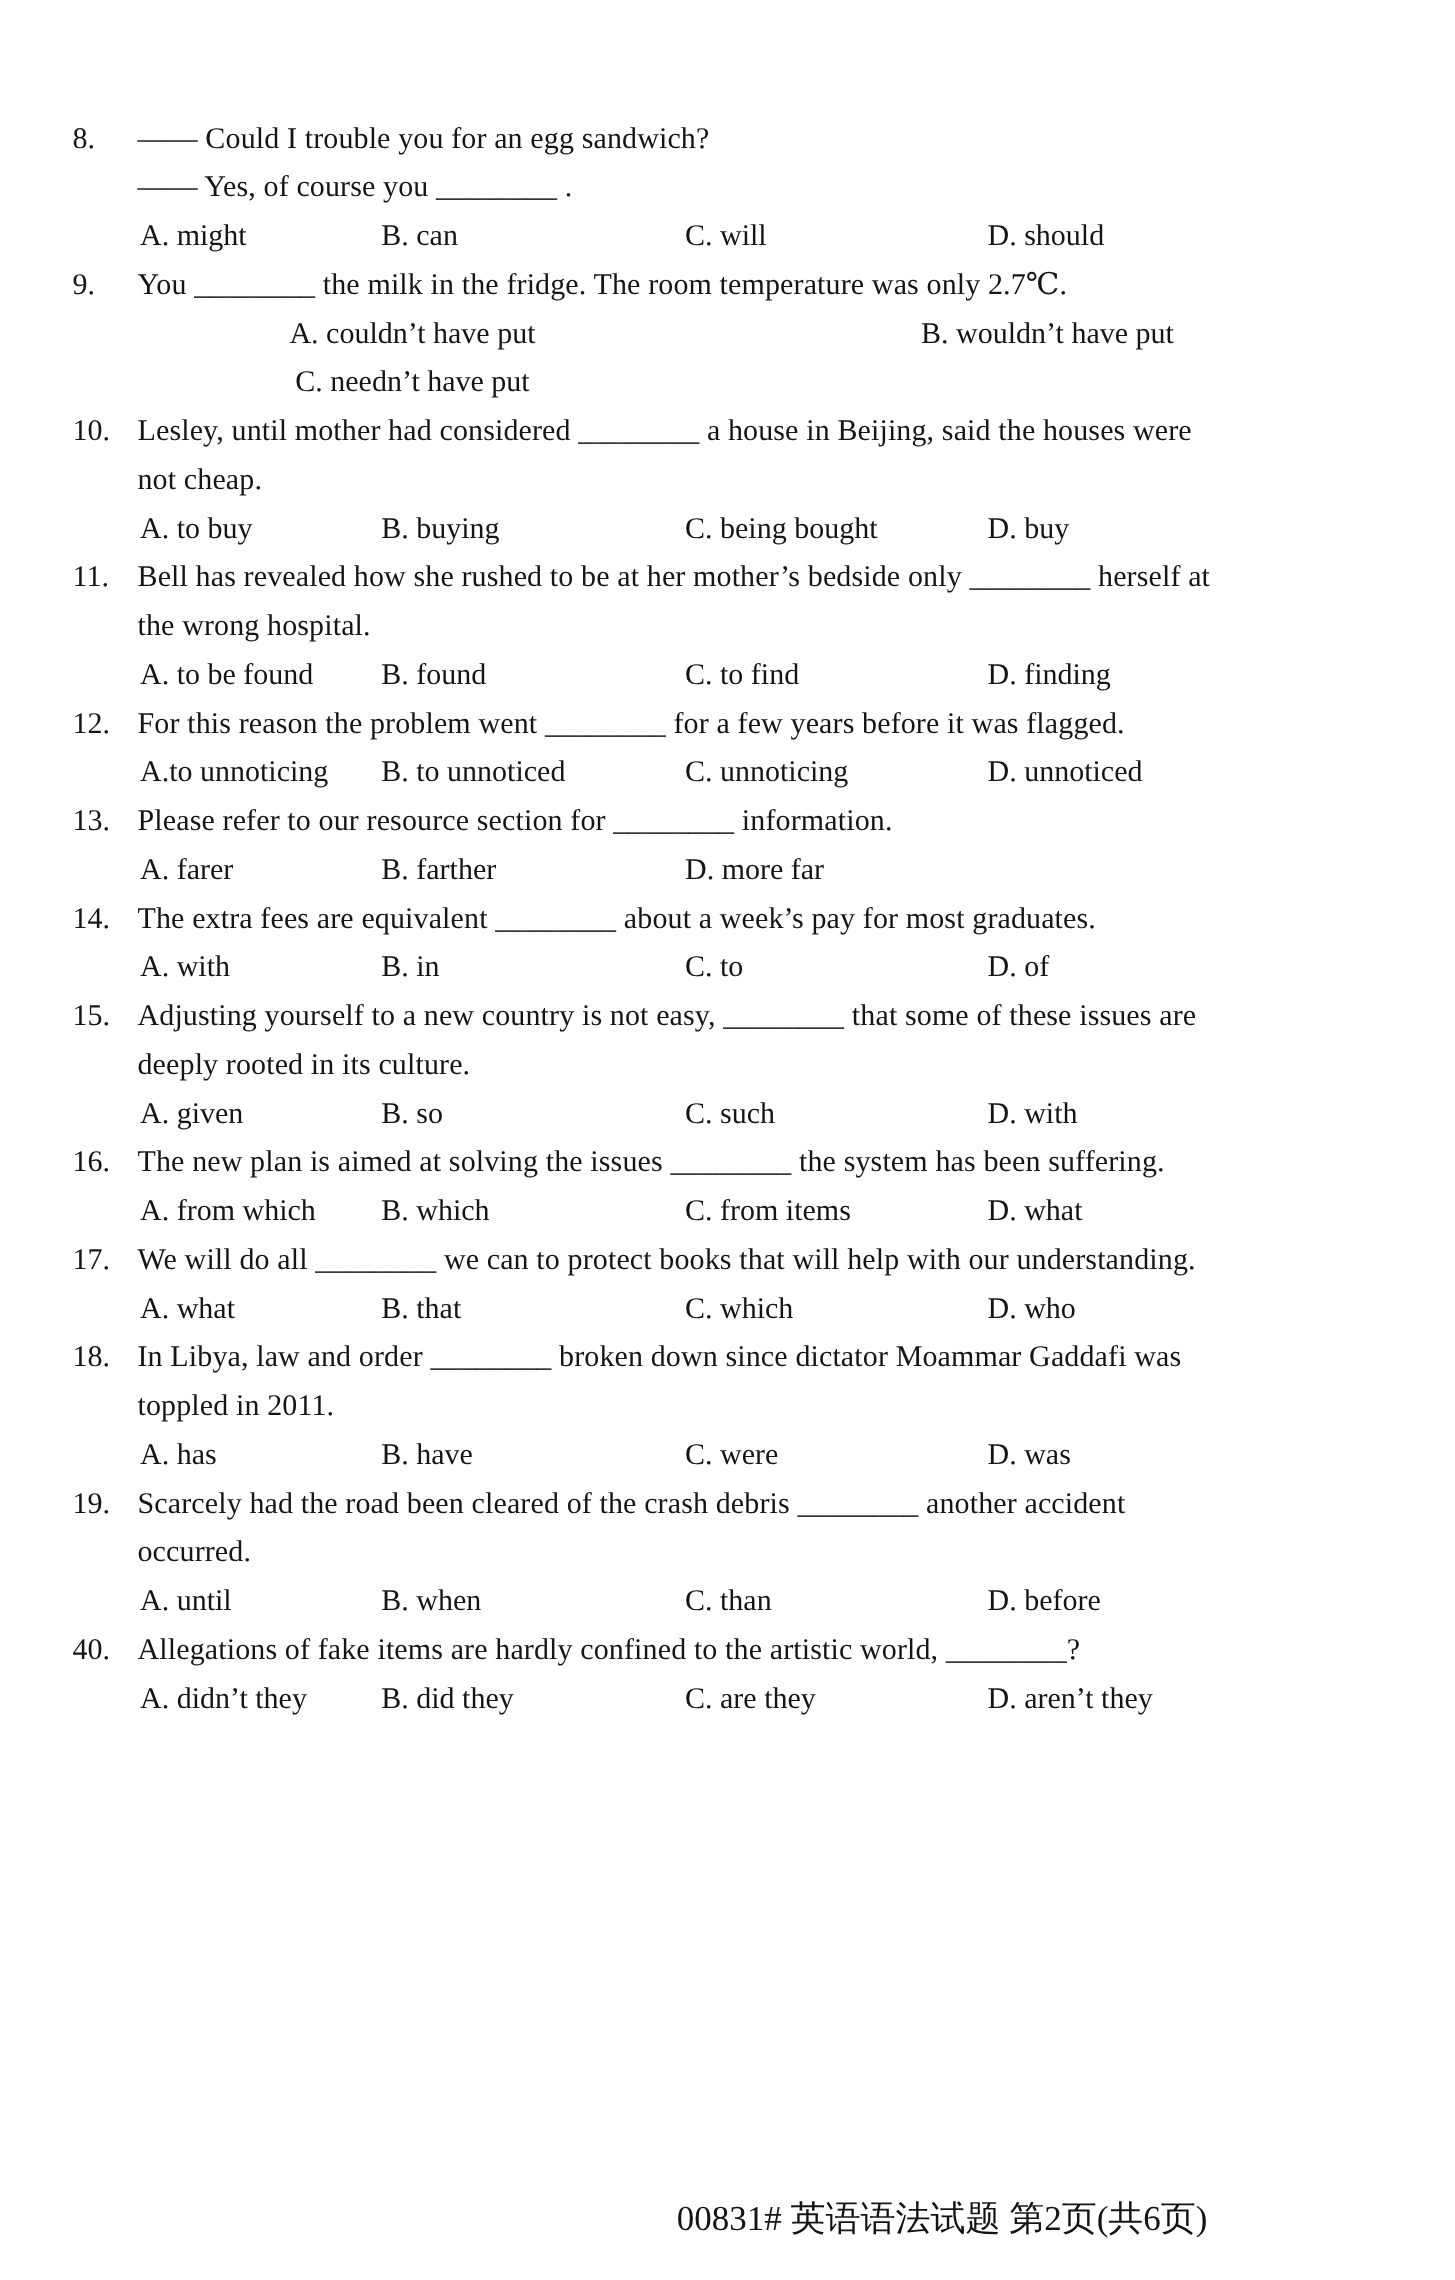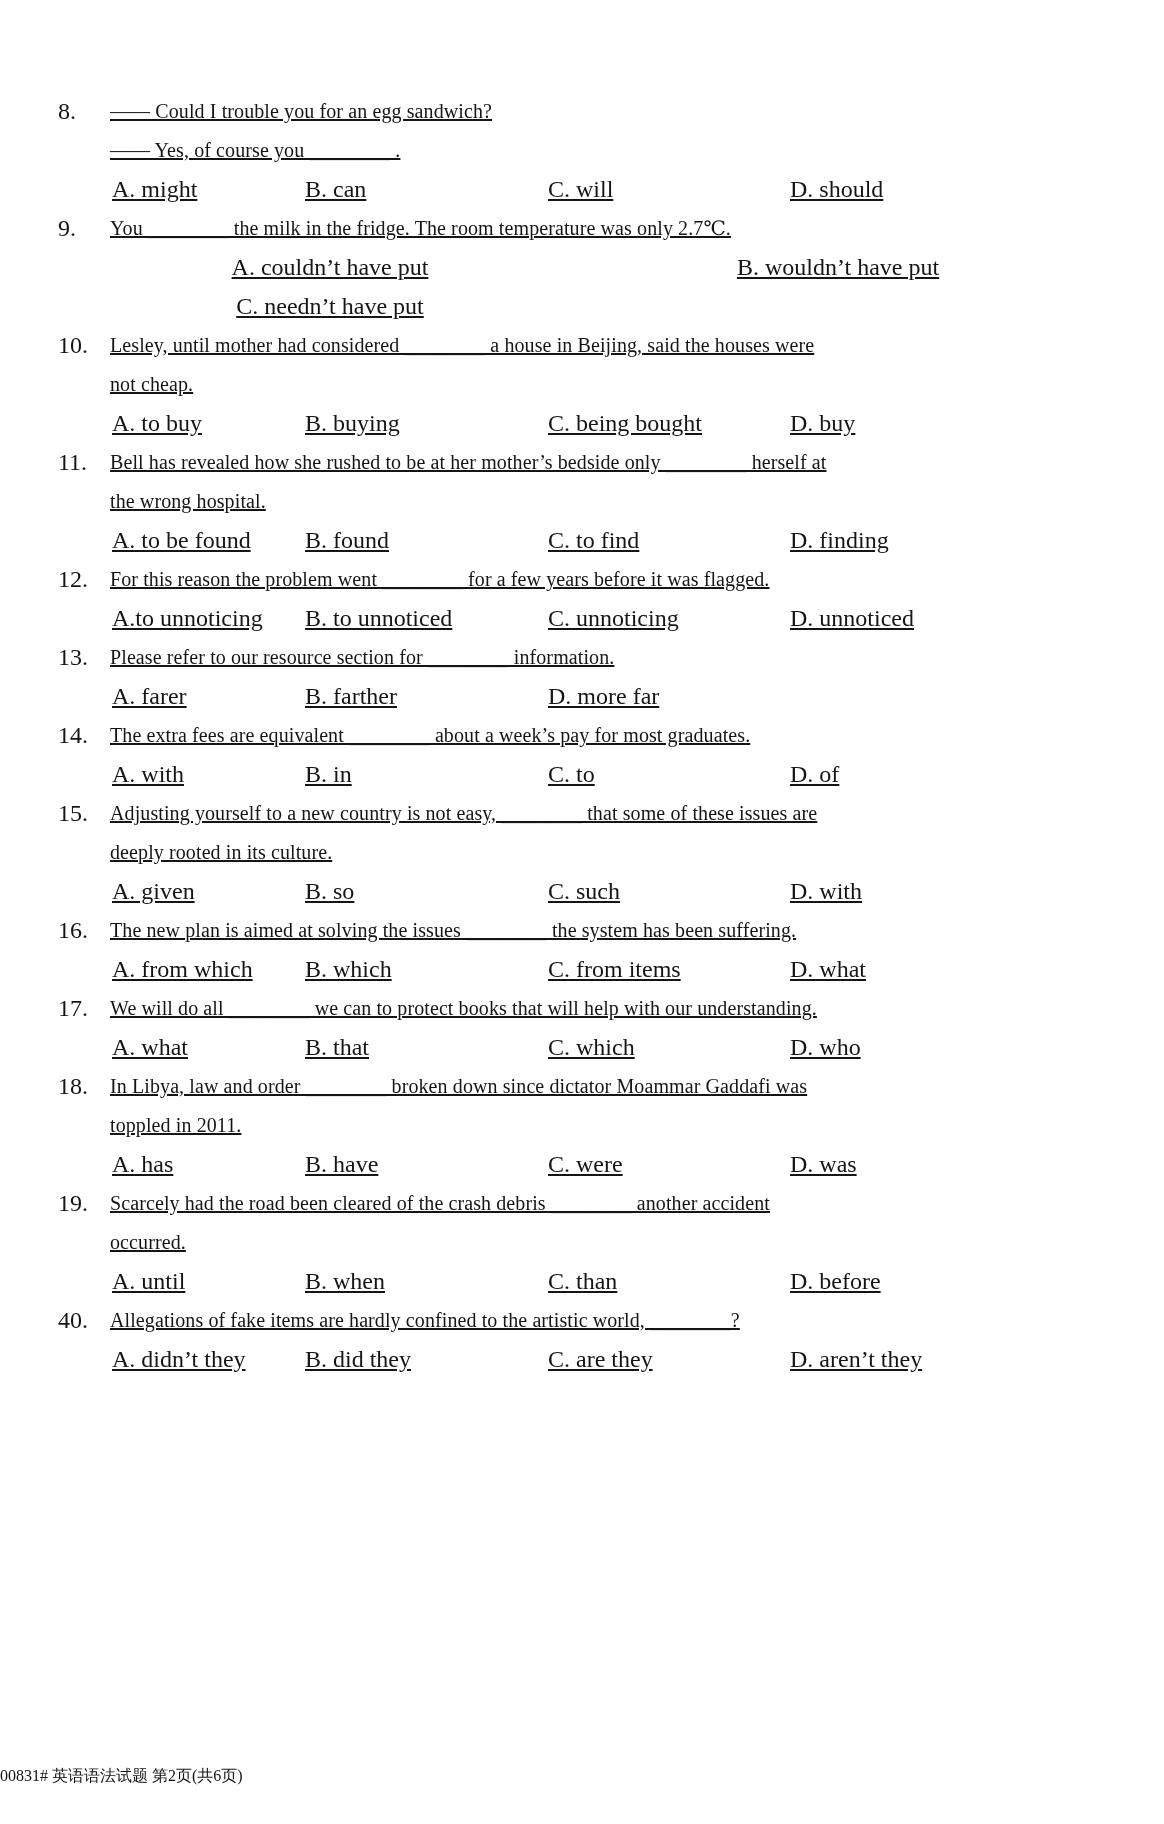--- a/index.html
+++ b/index.html
@@ -14,39 +14,37 @@
   .content {
     position: absolute;
     top: 92px; left: 0; right: 0;
   }
   .question { position: relative; padding-left: 110px; padding-right: 36px; }
   .qnum {
     position: absolute; left: 58px; top: 0;
     font-size: 24px; line-height: 39px;
   }
   .qline {
-    font-size: 20px; line-height: 39px;
+    font-size: 24px; line-height: 39px;
     letter-spacing: 0.1px;
     white-space: nowrap;
-    text-decoration: underline;
   }
   .opts {
     display: grid;
     font-size: 24px; line-height: 39px;
     padding-left: 2px;
-    text-decoration: underline;
   }
   .opts.four { grid-template-columns: 193px 243px 242px 1fr; }
   .opts.two  { grid-template-columns: 436px 1fr; text-align: center; }
   .opt { white-space: nowrap; }
   .footer {
     position: absolute;
     top: 1756px; left: 0; width: 966px;
-    text-align: left;
-    font-size: 16px; line-height: 39px;
+    text-align: right;
+    font-size: 28px; line-height: 39px;
     color: #131313;
   }
 </style>
 </head>
 <body>
 
 <div class="content">
 
   <div class="question">
     <span class="qnum">8.</span>

